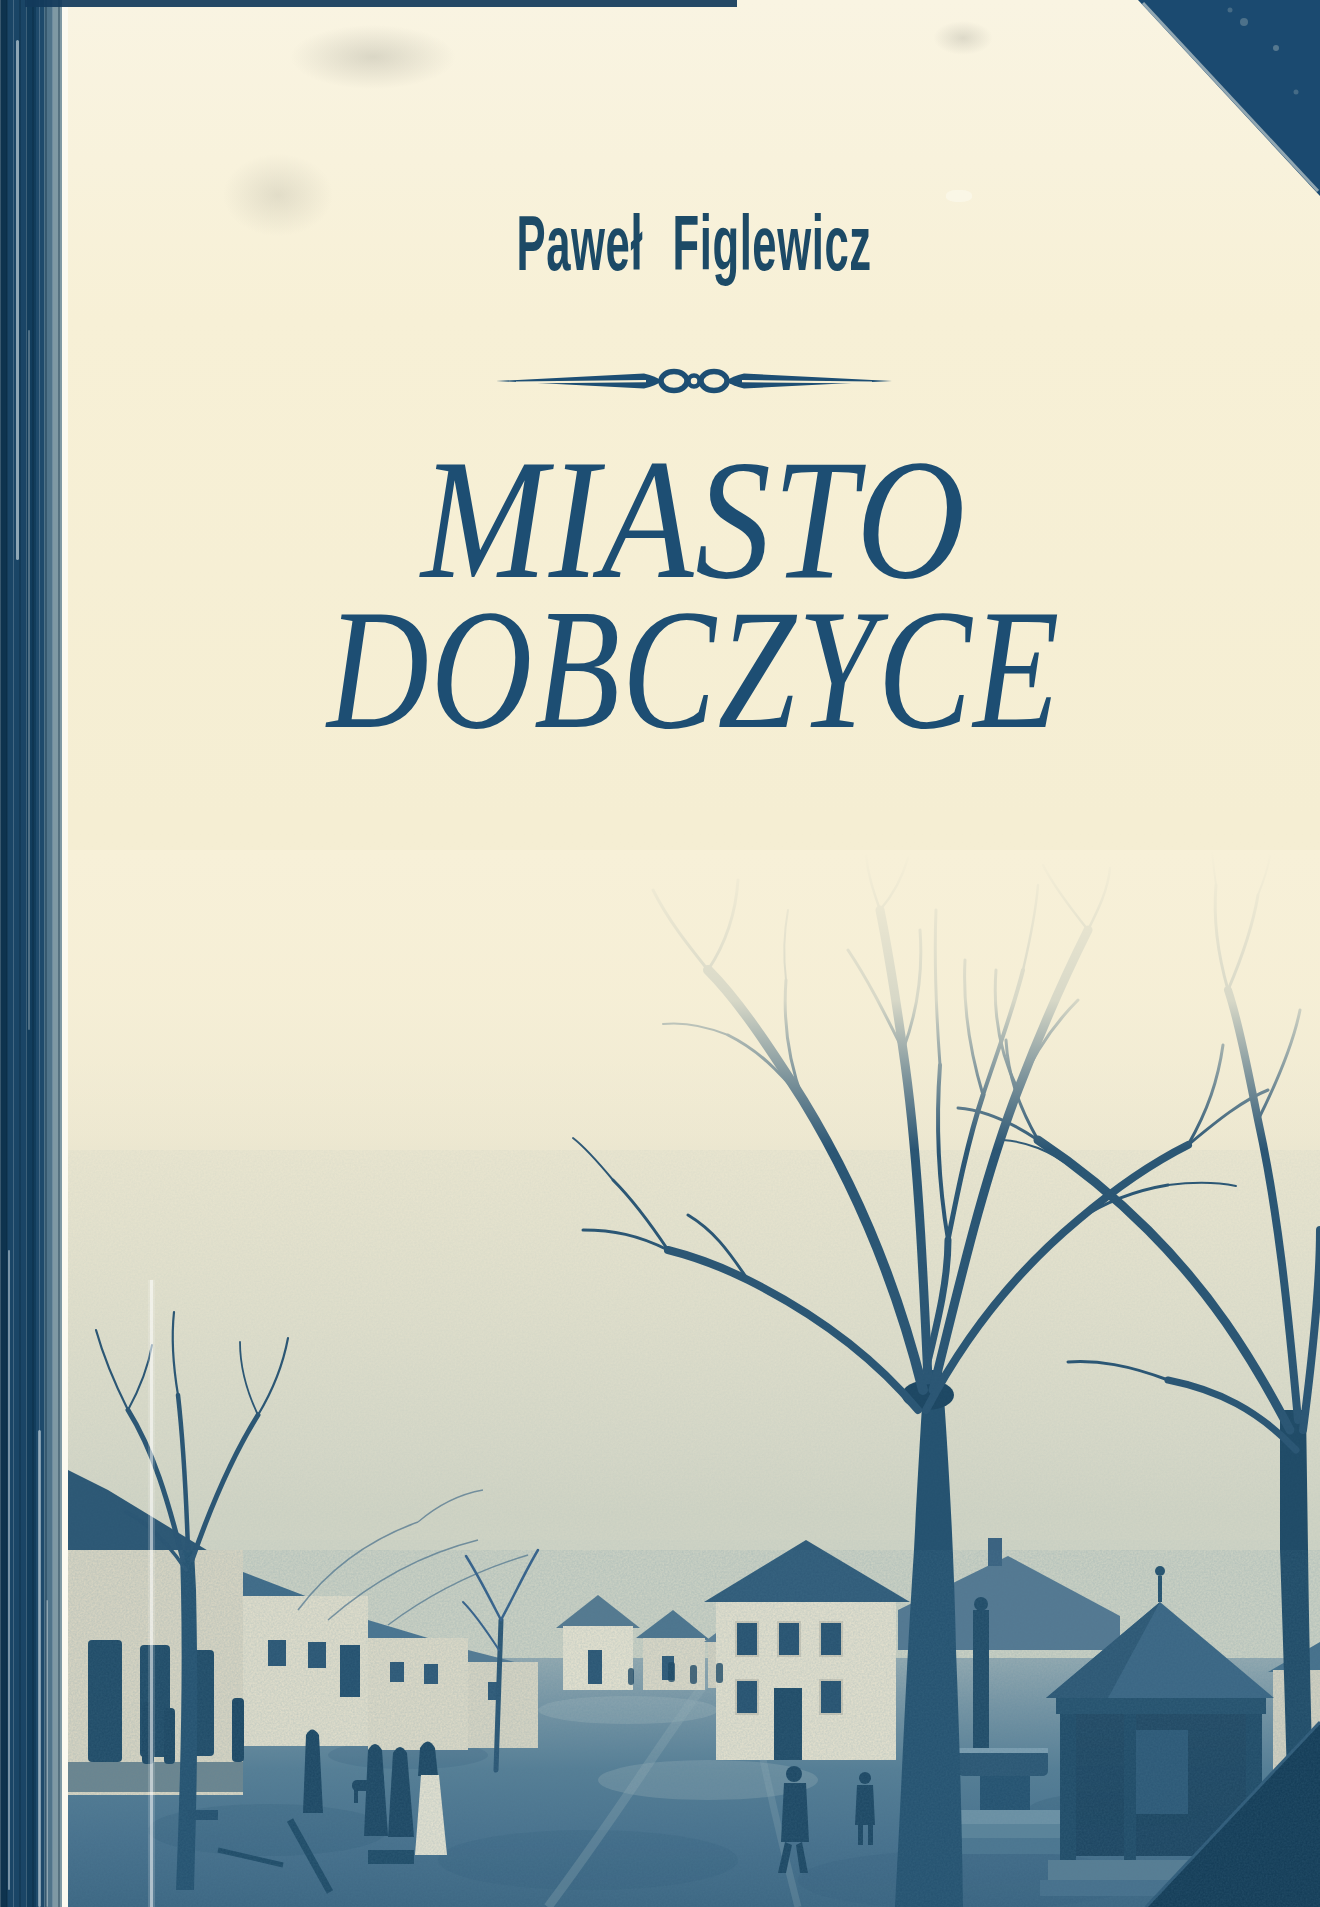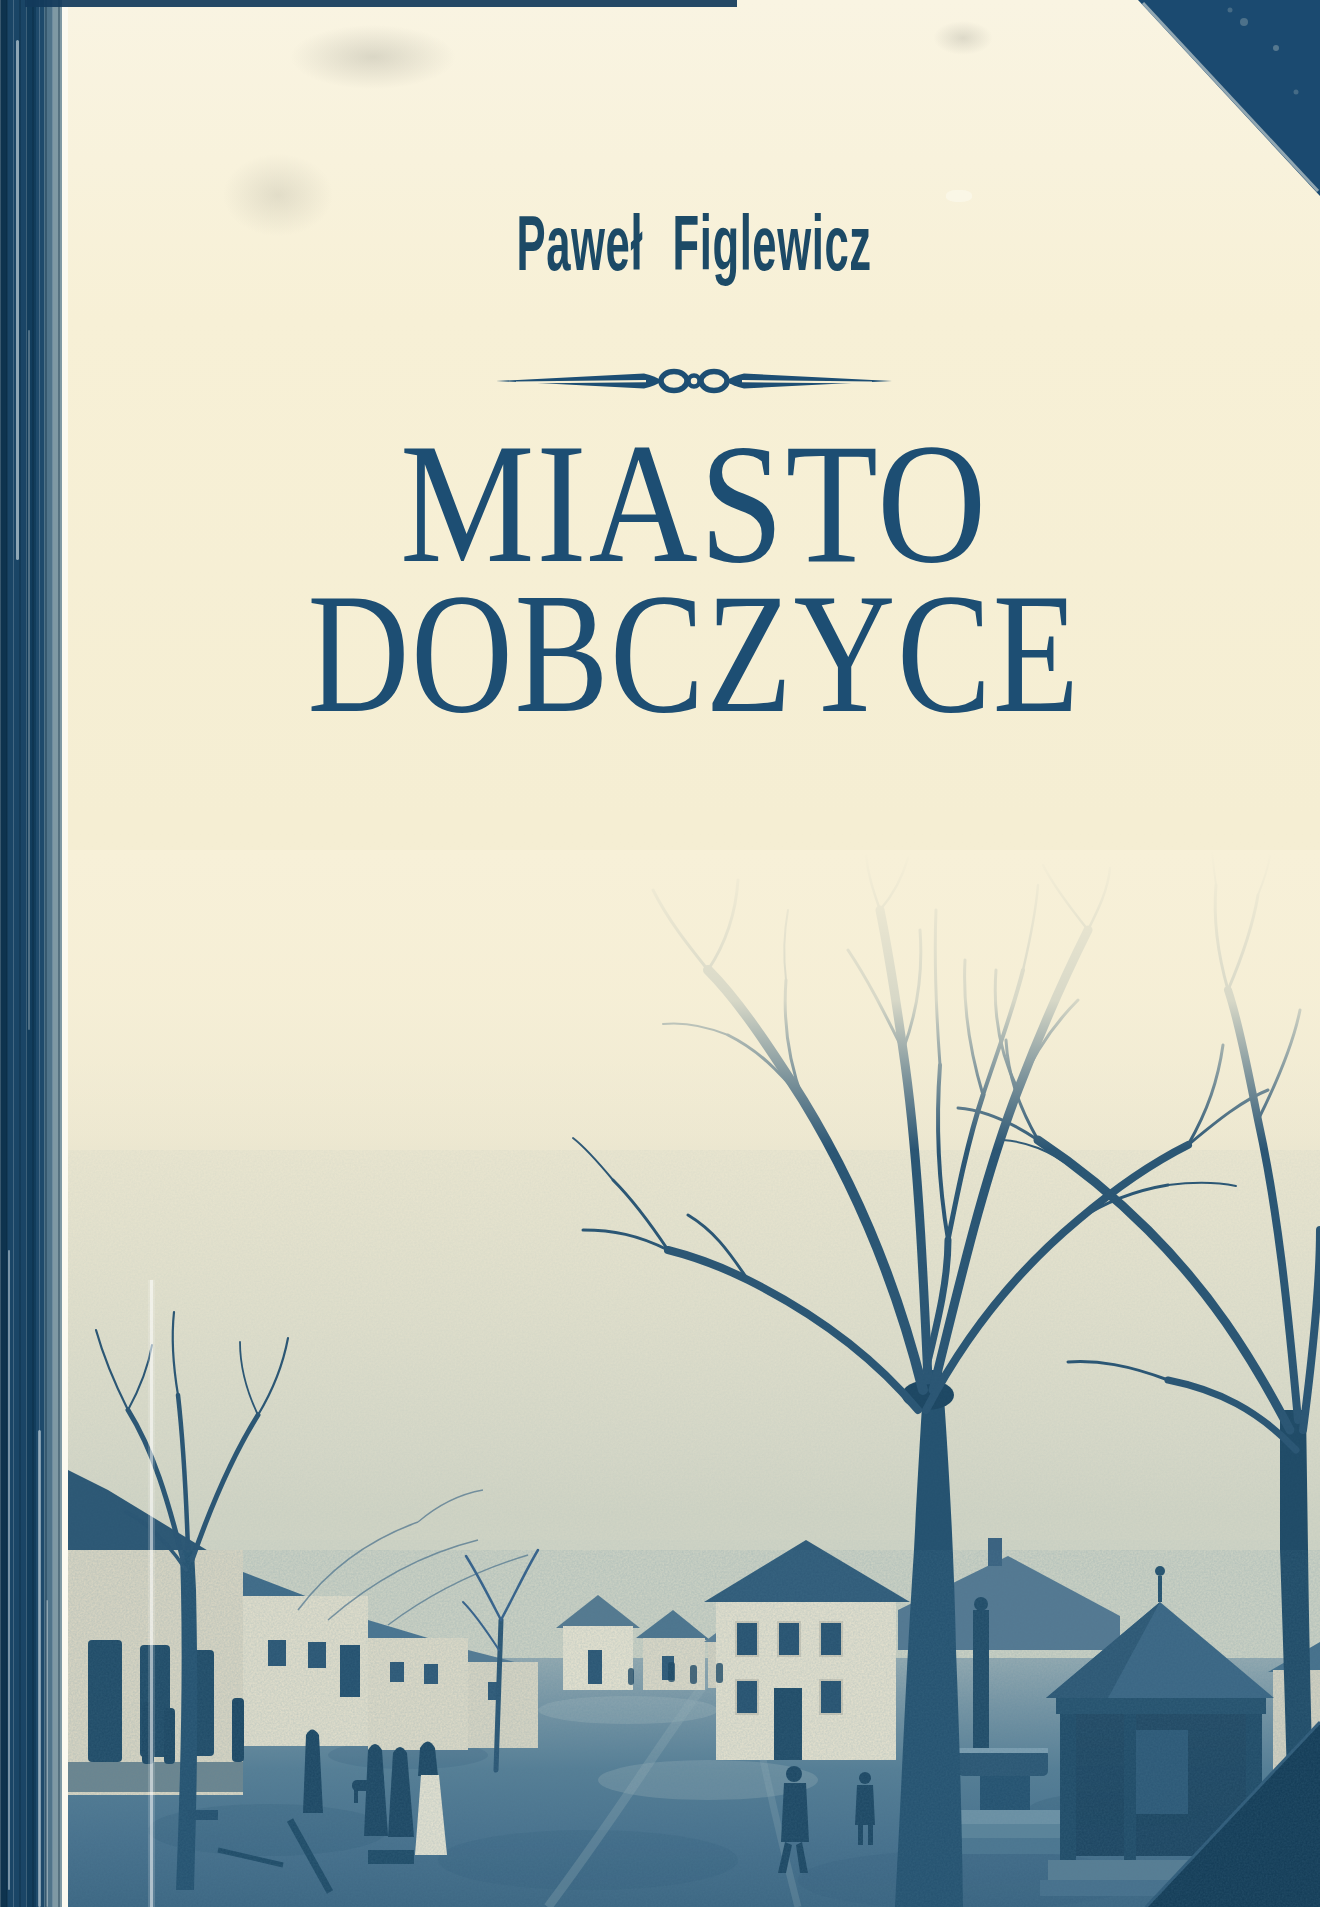--- a/index.html
+++ b/index.html
@@ -33,22 +33,22 @@
   .sm4{left:878px;top:190px;width:26px;height:12px;background:rgba(250,247,233,.8);border-radius:40%;}
 
   
   .author{position:absolute;left:0;right:0;top:204px;text-align:center;
     font-family:"Liberation Sans",sans-serif;font-weight:bold;font-size:78px;line-height:1;
     color:#1c4a66;letter-spacing:1px;word-spacing:.38em;}
   .author .sx{display:inline-block;transform:scaleX(.56);transform-origin:50% 50%;white-space:nowrap;}
 
   .ornament{position:absolute;left:0;right:0;top:366px;margin:0 auto;display:block;}
 
-  .title{position:absolute;left:0;right:0;top:428px;margin:0;text-align:center;
-    font-weight:normal;font-size:172px;line-height:150px;color:#1d4e73;letter-spacing:2px;}
+  .title{position:absolute;left:0;right:0;top:428px;margin:16px;text-align:center;
+    font-weight:normal;font-size:172px;line-height:150px;color:#1d4e73;letter-spacing:2px;font-style:italic;}
   .title .line{display:block;white-space:nowrap;}
   .title .l1{transform:scaleX(.88);transform-origin:50% 50%;}
   .title .l2{transform:scaleX(.82);transform-origin:50% 50%;}
 
   .subtitle{position:absolute;left:0;right:0;text-align:center;color:#1d4e73;line-height:1;}
   .sub1{top:796px;font-size:74px;}
   .sub2{top:876px;font-size:77px;}
   .subtitle .sx{display:inline-block;white-space:nowrap;transform-origin:50% 50%;letter-spacing:1px;}
   .sub1 .sx{transform:scaleX(.80);}
   .sub2 .sx{transform:scaleX(.78);}

